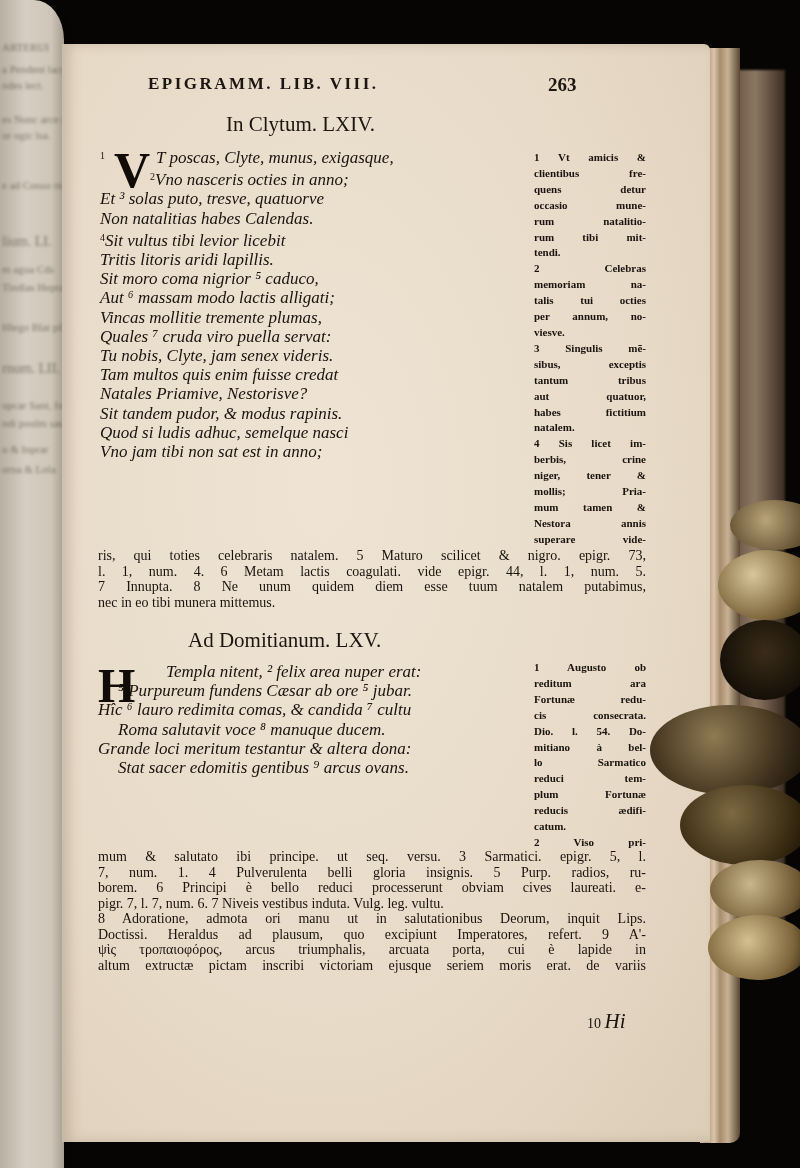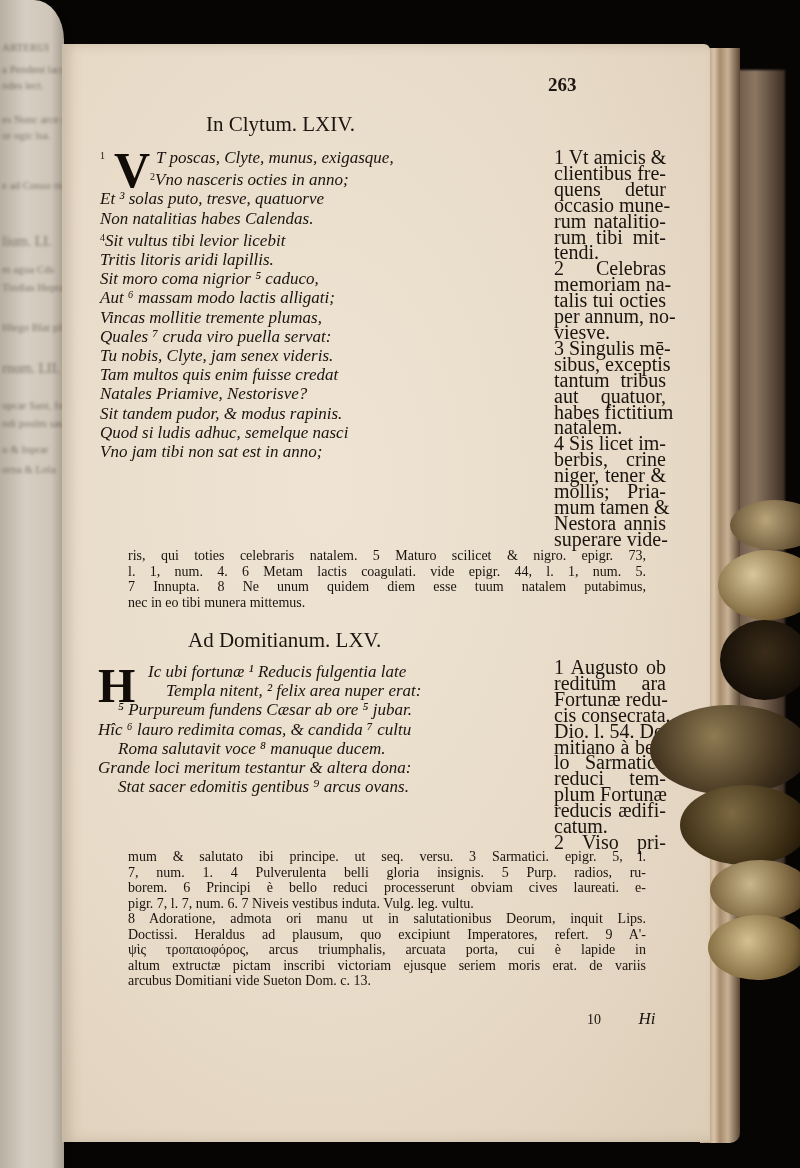--- a/index.html
+++ b/index.html
@@ -51,35 +51,35 @@
     position: absolute; left: 38px; width: 430px;
     font-style: italic; font-size: 17px; line-height: 19.2px; color: #1a130e;
   }
   .verse .line { display: block; white-space: nowrap; }
   .verse .indent { padding-left: 20px; }
   .dropcap {
     position: absolute; font-style: normal; font-weight: bold; font-size: 50px; line-height: 44px; color: #120c08;
   }
   sup { font-size: 10px; font-style: normal; vertical-align: 5px; }
   .margin-note {
-    position: absolute; left: 492px; width: 112px;
-    font-size: 20px; line-height: 15.9px; color: #1a130e; text-align: justify;
+    position: absolute; left: 472px; width: 112px;
+    font-size: 11px; line-height: 15.9px; color: #1a130e; text-align: justify; font-weight: bold;
   }
   .margin-note .ln { display: block; white-space: nowrap; text-align-last: justify; }
   .margin-note .ln.last { text-align-last: left; }
   .footnotes {
     position: absolute; left: 36px; width: 548px;
     font-size: 14px; line-height: 15.5px; color: #1a130e;
   }
-  .footnotes .ln { display: block; white-space: nowrap; text-align: justify; text-align-last: justify; margin-left: 30px; }
+  .footnotes .ln { display: block; white-space: nowrap; text-align: justify; text-align-last: justify; }
   .footnotes .ln.last { text-align-last: left; font-family: Liberation Serif, serif; }
   .catchword {
     position: absolute; left: 525px; top: 965px; font-size: 14px; color: #1a130e;
   }
-  .catchword i { font-size: 17px; margin-left: 34px; }
+  .catchword i { font-size: 21px; }
   
   .ornament { position: absolute; left: 690px; top: 495px; width: 110px; height: 485px; }
   .blob { position: absolute; border-radius: 50%; }
 </style>
 </head>
 <body>
 
 <div class="left-page">
   <div class="ghost" style="top:40px">ARTERUI</div>
   <div class="ghost" style="top:62px">a Pendent lacru</div>
@@ -97,24 +97,25 @@
   <div class="ghost" style="top:442px">u &amp; Inprar</div>
   <div class="ghost" style="top:462px">orna &amp; Lola</div>
 </div>
 
 <div class="back-cover"></div>
 <div class="page-edges"></div>
 
 <div class="page">
 
   <div class="header">
+    <span class="running">EPIGRAMM. LIB. VIII.</span>
     <span class="pageno">263</span>
   </div>
 
-  <div class="title" style="left:144px;top:68px">In Clytum. LXIV.</div>
+  <div class="title" style="left:164px;top:68px">In Clytum. LXIV.</div>
 
   <div class="verse" style="top:104px">
     <span class="dropcap" style="left:14px;top:0">V</span>
     <sup style="position:absolute;left:0;top:-2px">1</sup>
     <span class="line" style="padding-left:56px">T poscas, Clyte, munus, exigasque,</span>
     <span class="line" style="padding-left:50px"><sup>2</sup><span>Vno nasceris octies in anno;</span></span>
     <span class="line">Et ³ solas puto, tresve, quatuorve</span>
     <span class="line">Non natalitias habes Calendas.</span>
     <span class="line"><sup>4</sup><span>Sit vultus tibi levior licebit</span></span>
     <span class="line">Tritis litoris aridi lapillis.</span>
@@ -162,21 +163,20 @@
     <span class="ln">ris, qui toties celebraris natalem.      5 Maturo scilicet &amp; nigro. epigr. 73,</span>
     <span class="ln">l. 1, num. 4.      6 Metam lactis coagulati. vide epigr. 44, l. 1, num. 5.</span>
     <span class="ln">7 Innupta.      8 Ne unum quidem diem esse tuum natalem putabimus,</span>
     <span class="ln last">nec in eo tibi munera mittemus.</span>
   </div>
 
   <div class="title" style="left:126px;top:584px">Ad Domitianum. LXV.</div>
 
   <div class="verse" style="top:618px;left:36px;width:440px">
     <span class="dropcap" style="left:0;top:2px;font-size:48px">H</span>
-    <span class="line" style="padding-left:50px">Ic ubi fortunæ ¹ Reducis fulgentia late</span>
     <span class="line" style="padding-left:68px">Templa nitent, ² felix area nuper erat:</span>
     <span class="line indent">⁵ Purpureum fundens Cæsar ab ore ⁵ jubar.</span>
     <span class="line">Hîc ⁶ lauro redimita comas, &amp; candida ⁷ cultu</span>
     <span class="line indent">Roma salutavit voce ⁸ manuque ducem.</span>
     <span class="line">Grande loci meritum testantur &amp; altera dona:</span>
     <span class="line indent">Stat sacer edomitis gentibus ⁹ arcus ovans.</span>
   </div>
 
   <div class="margin-note" style="top:616px">
     <span class="ln">1 Augusto ob</span>
@@ -195,21 +195,20 @@
 
   <div class="footnotes" style="top:805px">
     <span class="ln">mum &amp; salutato ibi principe. ut seq. versu.      3 Sarmatici. epigr. 5, l.</span>
     <span class="ln">7, num. 1.      4 Pulverulenta belli gloria insignis.      5 Purp. radios, ru-</span>
     <span class="ln">borem.      6 Principi è bello reduci processerunt obviam cives laureati. e-</span>
     <span class="ln last">pigr. 7, l. 7, num. 6.      7 Niveis vestibus induta. Vulg. leg. vultu.</span>
     <span class="ln">8 Adoratione, admota ori manu ut in salutationibus Deorum, inquit Lips.</span>
     <span class="ln">Doctissi. Heraldus ad plausum, quo excipiunt Imperatores, refert.      9 A'-</span>
     <span class="ln">ψὶς τροπαιοφόρος, arcus triumphalis, arcuata porta, cui è lapide in</span>
     <span class="ln">altum extructæ pictam inscribi victoriam ejusque seriem moris erat. de variis</span>
-    <span class="ln last">arcubus Domitiani vide Sueton Dom. c. 13.</span>
   </div>
 
   <div class="catchword">
     <span>10</span>
     <i>Hi</i>
   </div>
 </div>
 
 <div class="ornament">
   <div class="blob" style="left:40px;top:5px;width:90px;height:50px;background:radial-gradient(circle at 40% 40%,#b9a47a,#5d4a2c 70%,#1a120a);"></div>

